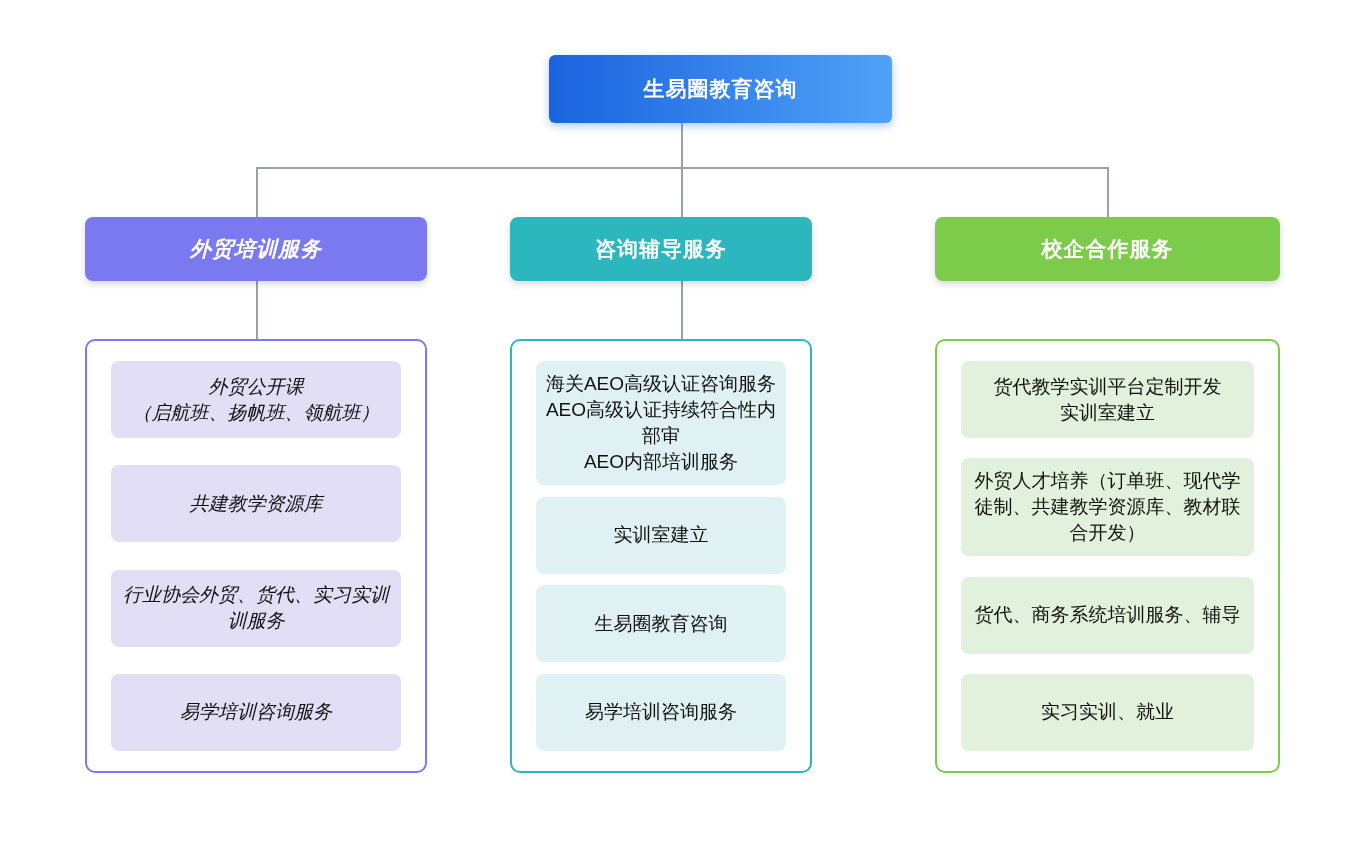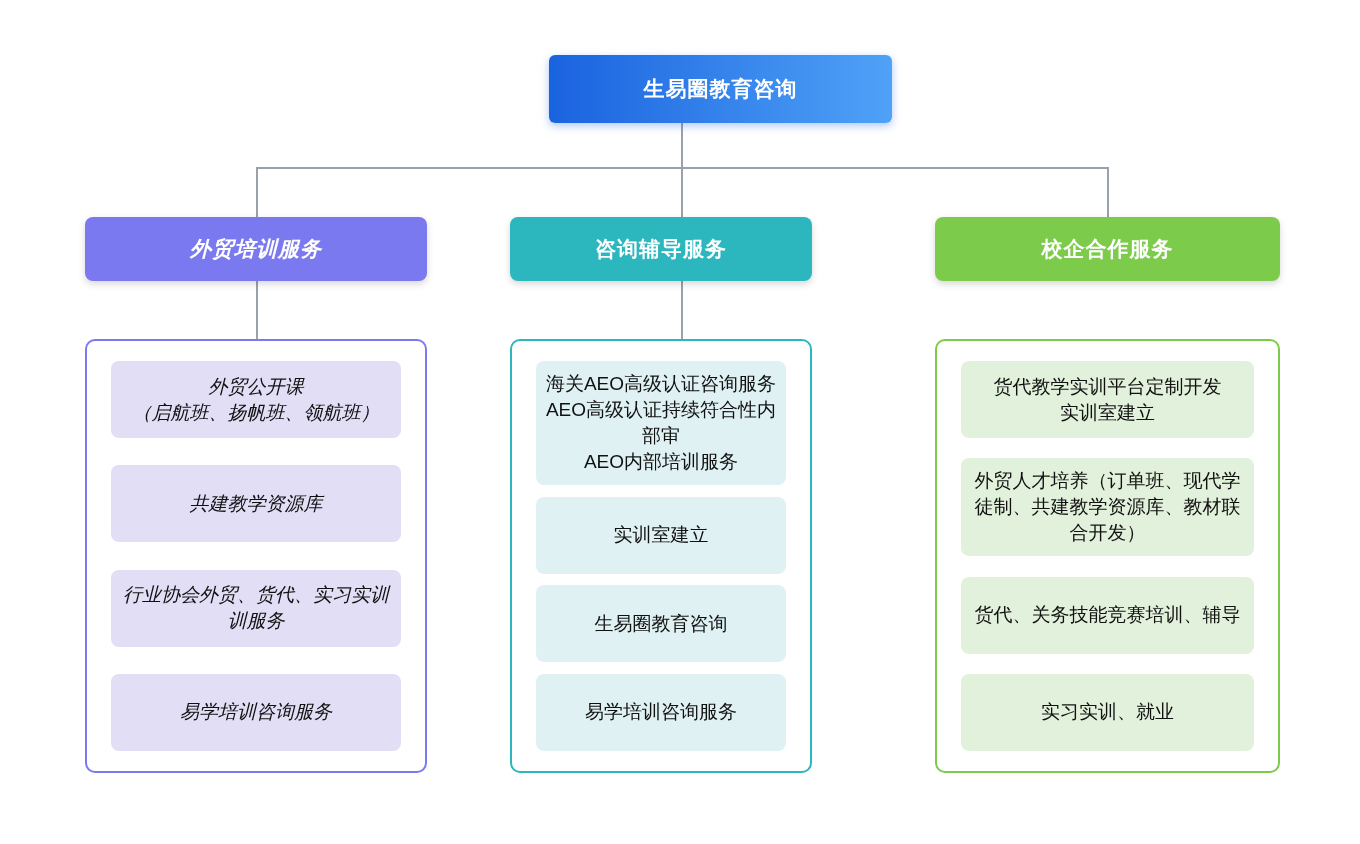--- a/index.html
+++ b/index.html
@@ -102,18 +102,18 @@
   <div class="branch-group bg2" style="--accent: #7CCB4A; --item-bg: #E2F1DB;">
     <div class="branch-header">
       <span>校企合作服务</span>
     </div>
     <div class="branch-box">
       <div class="item">货代教学实训平台定制开发
 实训室建立</div>
       <div class="item">外贸人才培养（订单班、现代学
 徒制、共建教学资源库、教材联
 合开发）</div>
-      <div class="item">货代、关务技能竞赛培训、辅导</div>
+      <div class="item">货代、商务系统培训服务、辅导</div>
       <div class="item">实习实训、就业</div>
     </div>
   </div>
 
 </div>
 
 </body></html>

